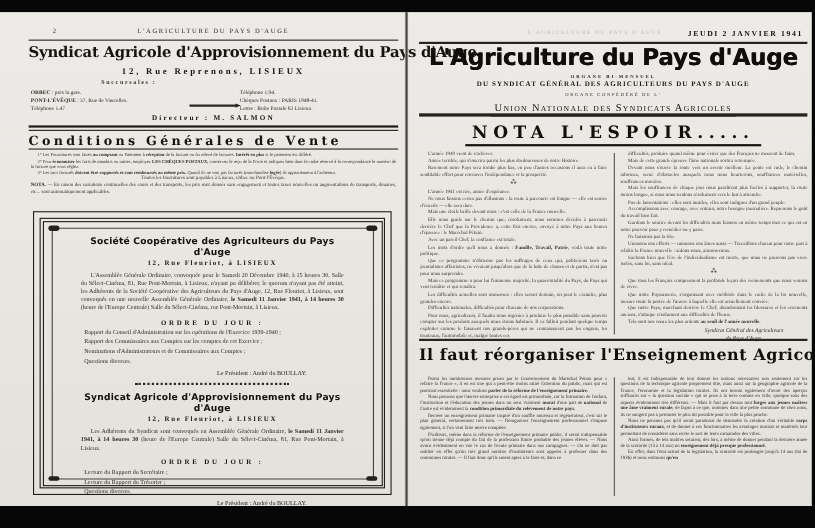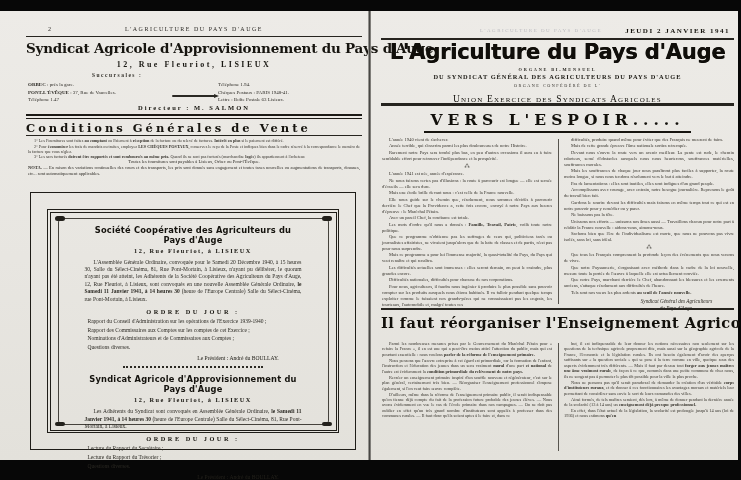--- a/index.html
+++ b/index.html
@@ -38,21 +38,21 @@
   .dr{top:103px}
   .cond-title{top:110px;left:0;right:0;font-family:"DejaVu Serif",serif;font-weight:bold;
               font-size:11.5px;letter-spacing:3px;text-align:left;color:#16140f;white-space:nowrap}
   .cond-rule{top:124px}
   .clauses{top:127px;left:2px;right:2px;font-size:4.2px;line-height:1.2;color:#35322c}
   .clauses p{text-align:justify;text-indent:6px;margin-bottom:.6px}
   .payable{top:148px;left:0;right:0;font-size:4.6px;text-align:center;color:#2e2b26}
   .nota{top:154px;left:2px;right:2px;font-size:4.5px;line-height:1.25;color:#2e2b26}
   .nota p{text-align:justify}
 
-  .notice-box{top:181px;left:4px;width:326px;height:258px;border:1px solid #1f1d18;padding:16px}
+  .notice-box{top:181px;left:4px;width:326px;height:258px;border:1px solid #1f1d18;padding:5px}
   .nb-mid{border:1px solid #1f1d18;height:100%;padding:1.5px}
   .nb-mid2{border:1px solid #1f1d18;height:100%;padding:5px 7px}
   .nb-scroll{border:1px solid #45423c;border-radius:4px;height:100%;position:relative;padding:6px 26px 4px}
   .curl{position:absolute;width:10px;height:4.5px;background:#23211c;border-radius:3px}
   .curl.tl{left:-4px;top:-2.5px}.curl.tr{right:-4px;top:-2.5px}
   .curl.bl{left:-4px;bottom:-2.5px}.curl.br{right:-4px;bottom:-2.5px}
   .n-title{font-family:"DejaVu Sans",sans-serif;font-weight:bold;font-size:8.3px;text-align:center;color:#14120d;letter-spacing:.2px}
   .n-addr{font-weight:bold;font-size:6.3px;letter-spacing:1.5px;text-align:center;margin-top:2px;color:#1a1813}
   .n-body{font-size:5.5px;line-height:1.35;margin-top:5px;color:#2c2a24}
   .n-body p{text-align:justify;text-indent:9px}
@@ -102,21 +102,21 @@
 <div class="paper">
 
   <div class="page page-l">
     <div class="abs running-head c">
       <span class="num">2</span>
       <span>L'AGRICULTURE DU PAYS D'AUGE</span>
     </div>
     <div class="rl" style="top:25px"></div>
 
     <div class="abs main-title">Syndicat Agricole d'Approvisionnement du Pays d'Auge</div>
-    <div class="abs addr-line">12, Rue Fleuriot, LISIEUX</div>
+    <div class="abs addr-line">12, Rue Reprenons, LISIEUX</div>
     <div class="abs succ-label">Succursales :</div>
     <div class="abs branches tinylines">
         <p><b>ORBEC</b> : près la gare.</p>
         <p><b>PONT-L'ÉVÊQUE</b> : 37, Rue de Vaucelles.</p>
         <p>Téléphone 1.47</p>
       </div>
     <div class="abs orn-dash"></div>
     <div class="abs contacts tinylines" style="text-align:left">
         <p>Téléphone 1.94.</p>
         <p>Chèques Postaux : PARIS 1948-41.</p>
@@ -185,26 +185,26 @@
       <span class="ghost">L'AGRICULTURE DU PAYS D'AUGE</span>
       <span class="date">JEUDI 2 JANVIER 1941</span>
     </div>
     <div class="rl r-rule1"></div>
 
     <div class="abs r-title">L'Agriculture du Pays d'Auge</div>
     <div class="abs sub1">ORGANE BI-MENSUEL</div>
     <div class="abs sub2">DU SYNDICAT GÉNÉRAL DES AGRICULTEURS DU PAYS D'AUGE</div>
     <div class="abs sub3">ORGANE CONFÉDÉRÉ DE L'</div>
     <div class="abs sub4">
-      <span>Union Exercice des Syndicats Agricoles</span>
+      <span>Union Nationale des Syndicats Agricoles</span>
     </div>
     <div class="rl heavy r-rule2"></div>
 
     <div class="abs a1-title">
-      <span>VERS L'ESPOIR.....</span>
+      <span>NOTA L'ESPOIR.....</span>
     </div>
 
     <div class="cols cols1">
       <div class="col c1 art">
           <p>L'année 1940 vient de s'achever.</p>
           <p>Année terrible, qui s'inscrira parmi les plus douloureuses de notre Histoire.</p>
           <p>Rarement notre Pays sera tombé plus bas, en peu d'autres occasions il aura eu à faire semblable effort pour retrouver l'indépendance et la prospérité.</p>
           <p class="sep">⁂</p>
           <p>L'année 1941 est née, année d'espérance.</p>
           <p>Ne nous faisons certes pas d'illusions : la route à parcourir est longue — elle est semée d'écueils — elle sera dure.</p>

